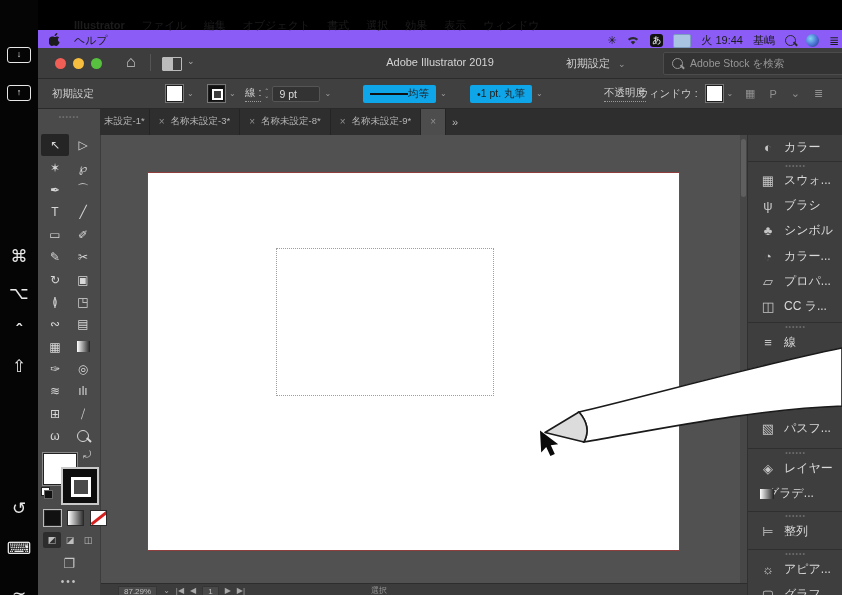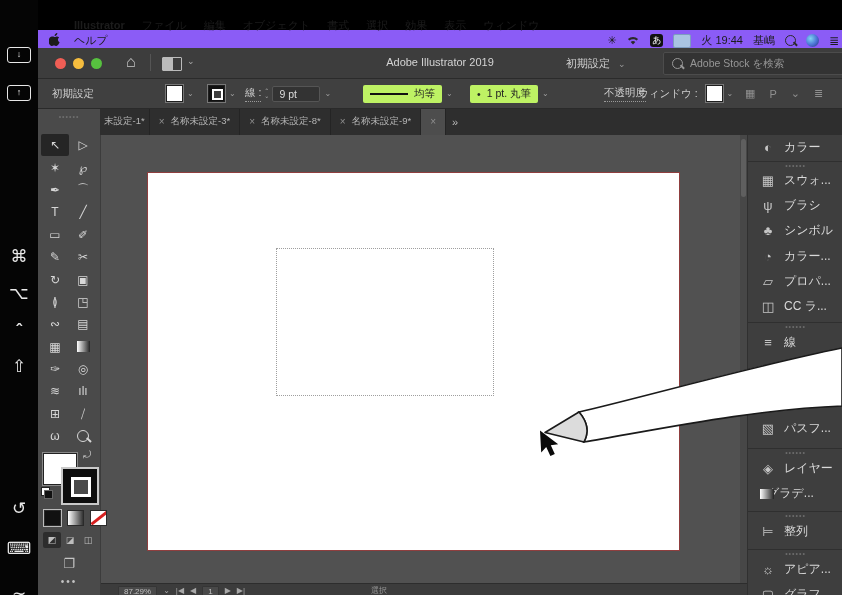--- a/index.html
+++ b/index.html
@@ -57,21 +57,21 @@
               border-bottom:1px solid #2a2a2a;color:#cfcfcf;font-size:10.5px;z-index:20;}
   .cb{position:absolute;top:0;height:29px;display:flex;align-items:center;}
   .swatch{width:15px;height:15px;border:1px solid #1f1f1f;box-shadow:0 0 0 1px #777;}
   .swatch.fill{background:#fff;}
   .swatch.stroke{background:#111;position:relative;}
   .swatch.stroke::after{content:"";position:absolute;left:3px;top:3px;width:7px;height:7px;border:2px solid #fff;background:#404040;}
   .chev{color:#9f9f9f;font-size:8px;margin-left:4px;}
   .dotted-u{border-bottom:1px dotted #9a9a9a;padding-bottom:1px;}
   .stepper{display:inline-flex;flex-direction:column;font-size:6px;color:#aaa;line-height:5px;margin:0 3px;}
   .valbox{background:#333;border:1px solid #555;border-radius:2px;padding:1px 6px;min-width:34px;color:#ddd;}
-  .whitebox{background:#bef264;color:#222;border-radius:2px;display:flex;align-items:center;padding:2px 7px;gap:6px;}
+  .whitebox{background:#0ea5e9;color:#222;border-radius:2px;display:flex;align-items:center;padding:2px 7px;}
   .profile-line{display:inline-block;width:38px;height:2px;background:#111;}
   .cb-right-icon{color:#8f8f8f;font-size:11px;margin-left:14px;}
   
   .tabbar{position:absolute;left:100px;top:108px;width:742px;height:27px;background:#2e2e2e;z-index:10;
           display:flex;align-items:stretch;font-size:9.5px;color:#b5b5b5;}
   .tab{display:flex;align-items:center;gap:6px;padding:0 9px;border-right:1px solid #242424;white-space:nowrap;}
   .tab .x{color:#8f8f8f;font-size:10px;}
   .tab.first{max-width:50px;overflow:hidden;padding:0 4px;}
   .tab.active{background:#4d4d4d;color:#e8e8e8;}
   .tab-overflow{margin-left:6px;align-self:center;color:#b9b9b9;font-size:11px;letter-spacing:-1px;}

